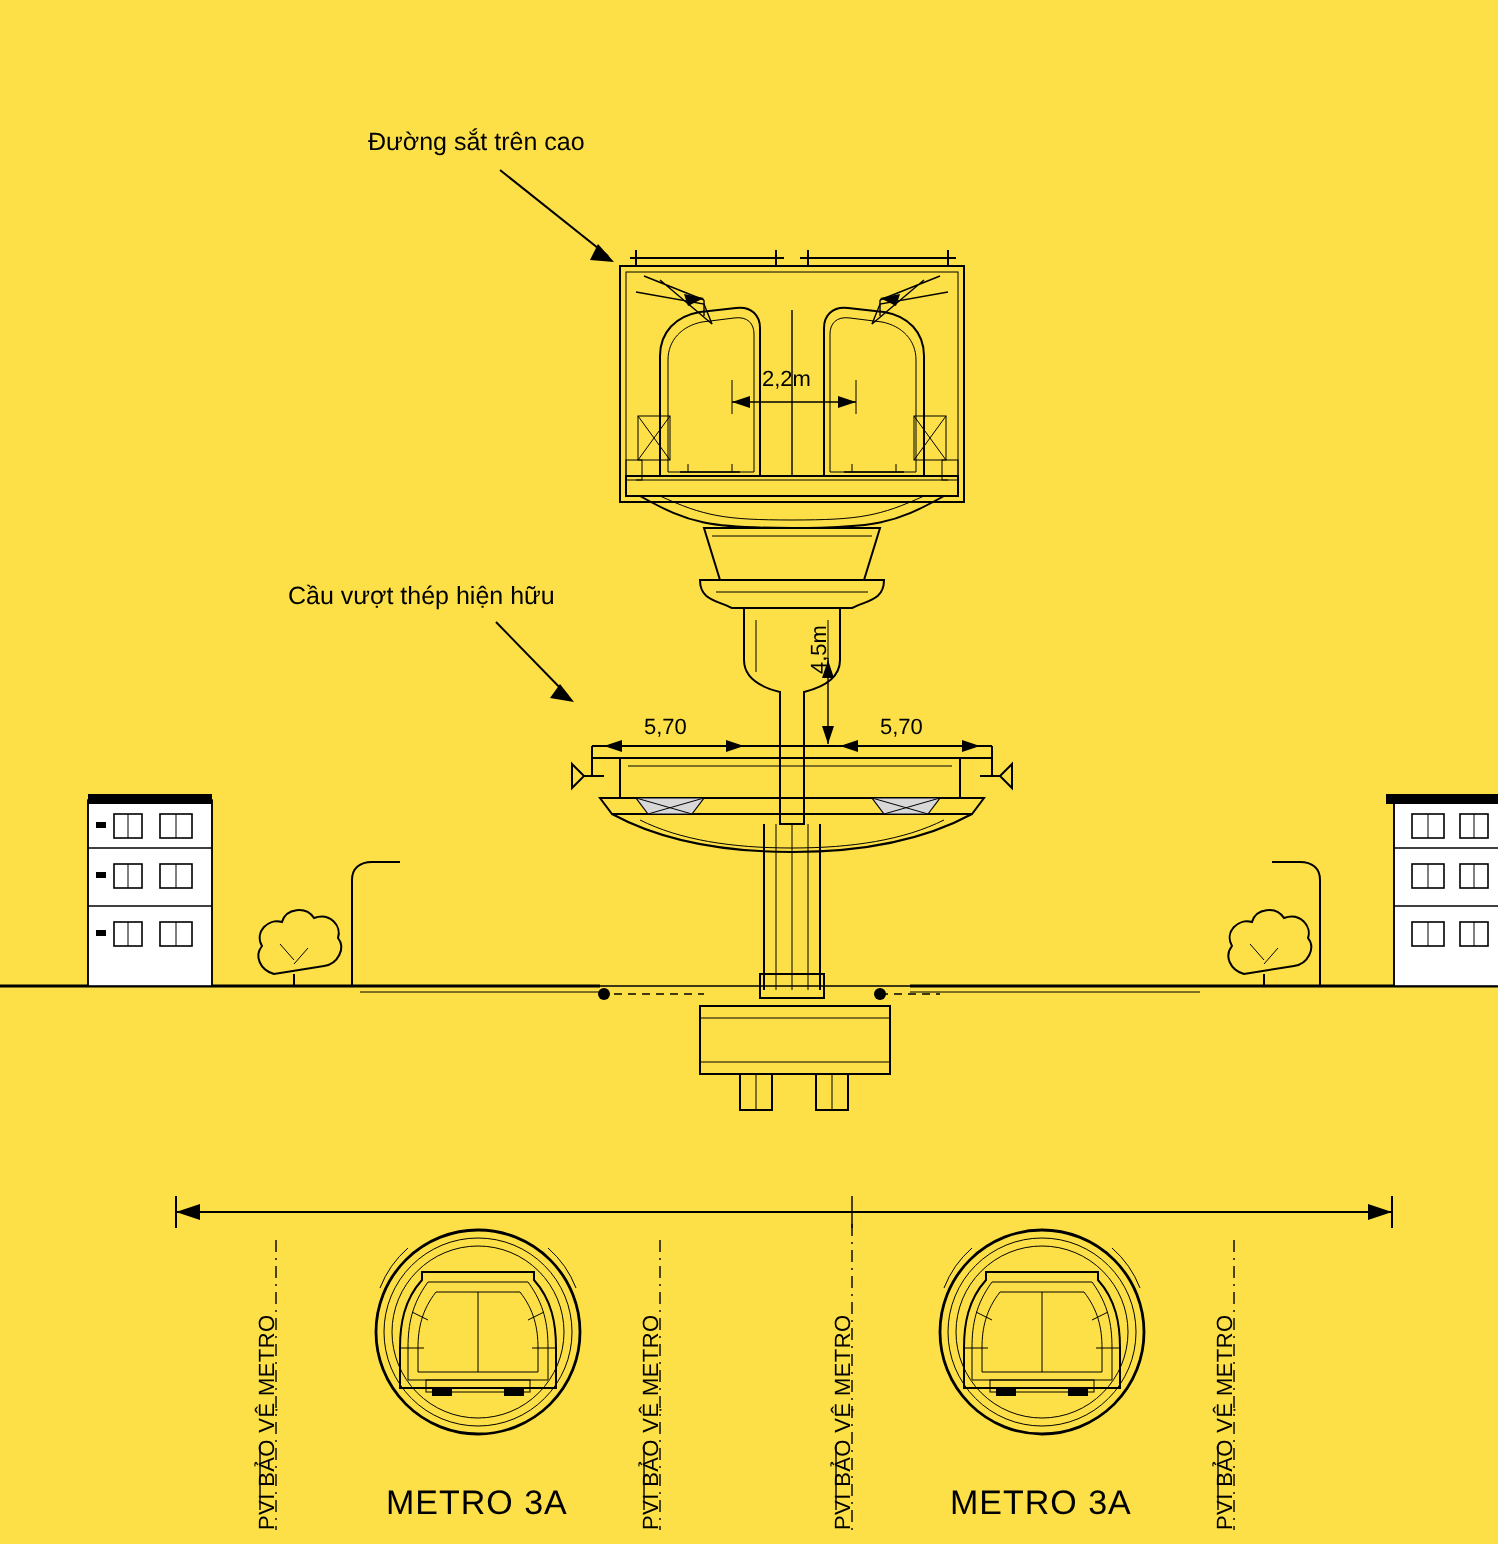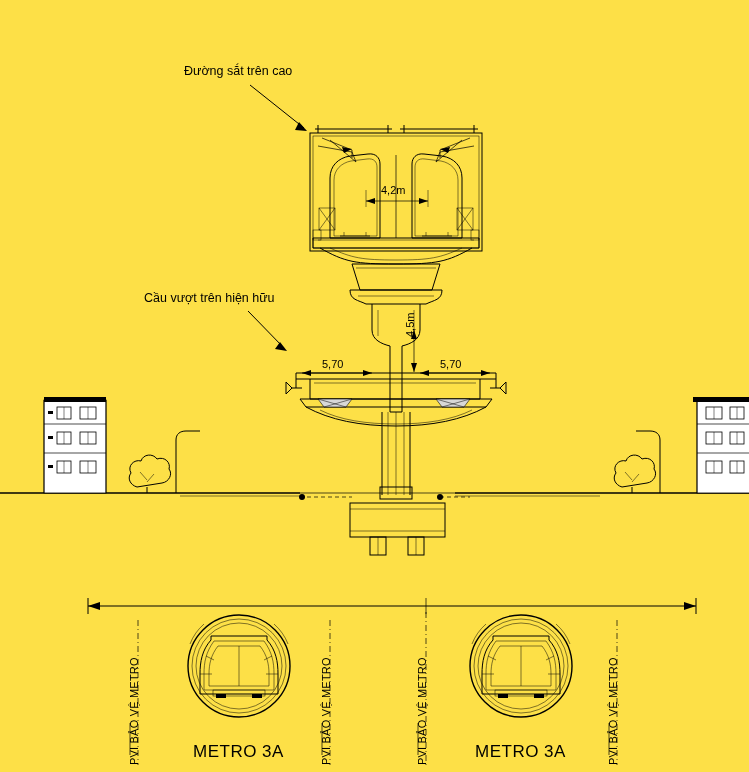--- a/index.html
+++ b/index.html
@@ -318,23 +318,23 @@
     <g>
       <line class="ln-thin" x1="130" y1="723" x2="130" y2="755"></line>
       <line class="ln-thin" x1="322" y1="723" x2="322" y2="755"></line>
       <line class="ln-thin" x1="418" y1="723" x2="418" y2="755"></line>
       <line class="ln-thin" x1="609" y1="723" x2="609" y2="755"></line>
     </g>
   </svg>
 
   <div class="lbl lbl-callout" style="left:184px; top:64px;">Đường sắt trên cao</div>
 
-  <div class="lbl lbl-callout" style="left:144px; top:291px;">Cầu vượt trên hiện hữu</div>
-
-  <div class="lbl lbl-dim" style="left:381px; top:184px;">4,2m</div>
+  <div class="lbl lbl-callout" style="left:144px; top:291px;">Cầu vượt thép hiện hữu</div>
+
+  <div class="lbl lbl-dim" style="left:381px; top:184px;">2,2m</div>
 
   <div class="lbl lbl-dim" style="left:404px; top:337px; transform-origin:0 0; transform:rotate(-90deg);">4,5m</div>
 
   <div class="lbl lbl-dim" style="left:322px; top:358px;">5,70</div>
 
   <div class="lbl lbl-dim" style="left:440px; top:358px;">5,70</div>
 
   <div class="lbl lbl-metro" style="left:193px; top:742px;">METRO 3A</div>
 
   <div class="lbl lbl-metro" style="left:475px; top:742px;">METRO 3A</div>

